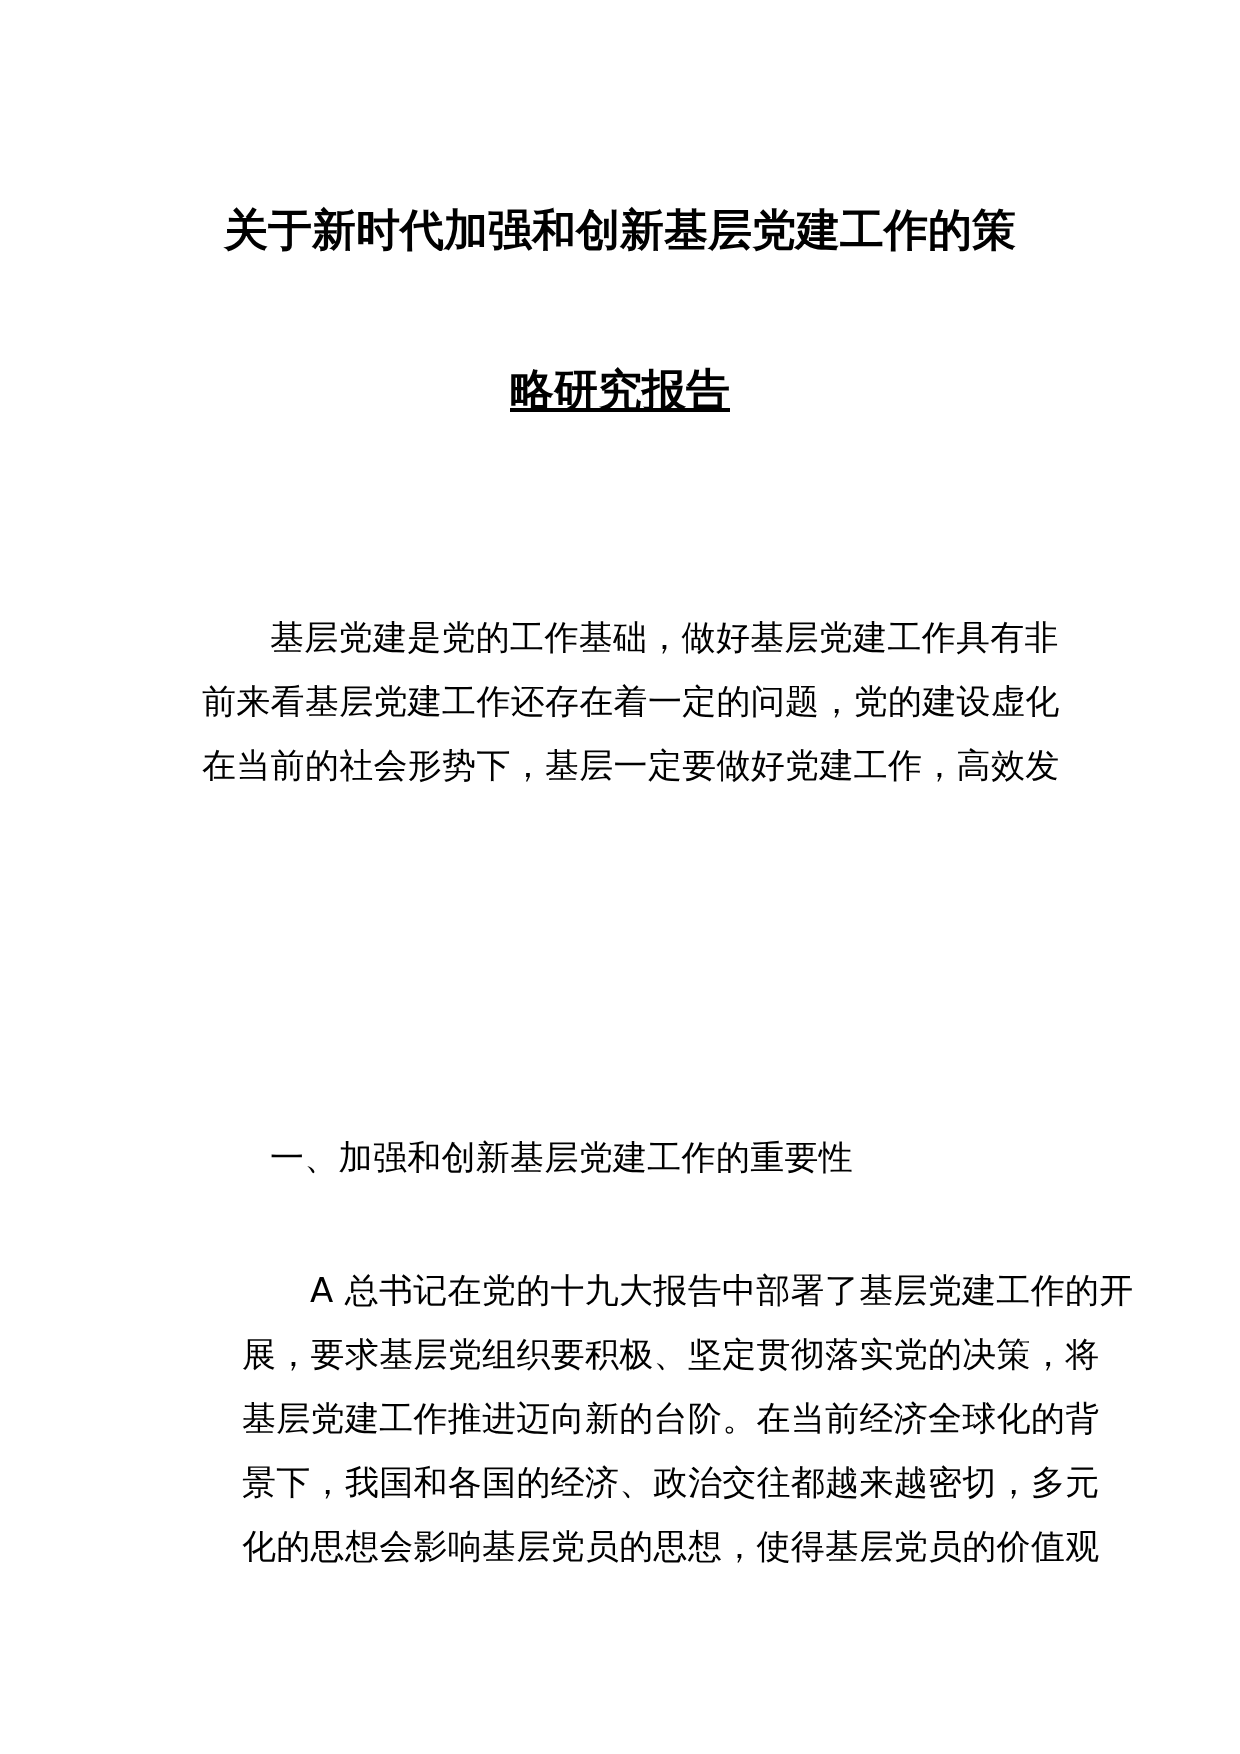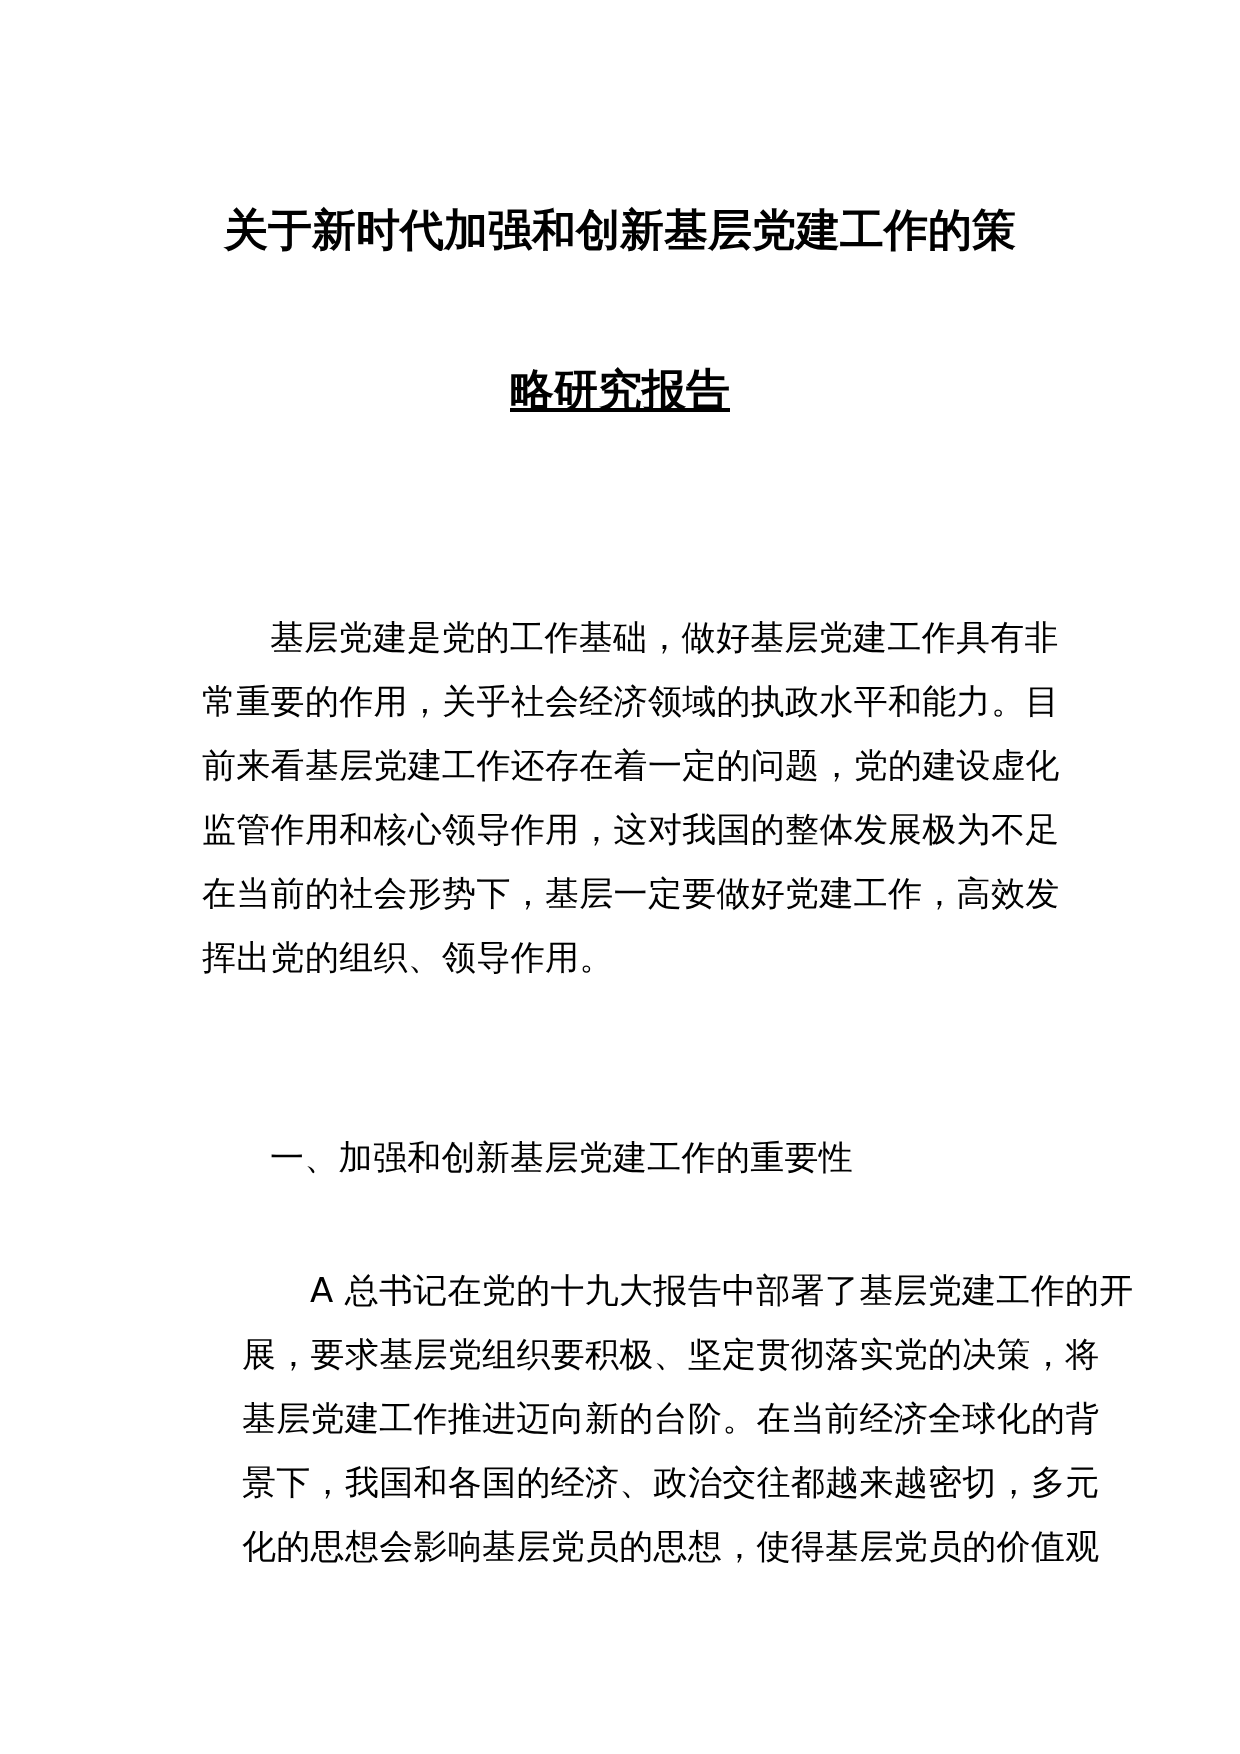--- a/index.html
+++ b/index.html
@@ -59,25 +59,22 @@
 </head>
 <body>
 
 <div class="page">
 
   <div class="title line1">关于新时代加强和创新基层党建工作的策</div>
   <div class="title line2">略研究报告</div>
 
   <div class="body-block para1">
     <span class="line indent">基层党建是党的工作基础，做好基层党建工作具有非</span>
-    <span class="line">常重要的作用，关乎社会经济领域的执政水平和能力。目</span>
     <span class="line">前来看基层党建工作还存在着一定的问题，党的建设虚化</span>
-    <span class="line">监管作用和核心领导作用，这对我国的整体发展极为不足</span>
     <span class="line">在当前的社会形势下，基层一定要做好党建工作，高效发</span>
-    <span class="line">挥出党的组织、领导作用。</span>
   </div>
 
   <div class="body-block heading1">
     <span class="line indent">一、加强和创新基层党建工作的重要性</span>
   </div>
 
   <div class="body-block para2">
     <span class="line indent">A 总书记在党的十九大报告中部署了基层党建工作的开</span>
     <span class="line">展，要求基层党组织要积极、坚定贯彻落实党的决策，将</span>
     <span class="line">基层党建工作推进迈向新的台阶。在当前经济全球化的背</span>

